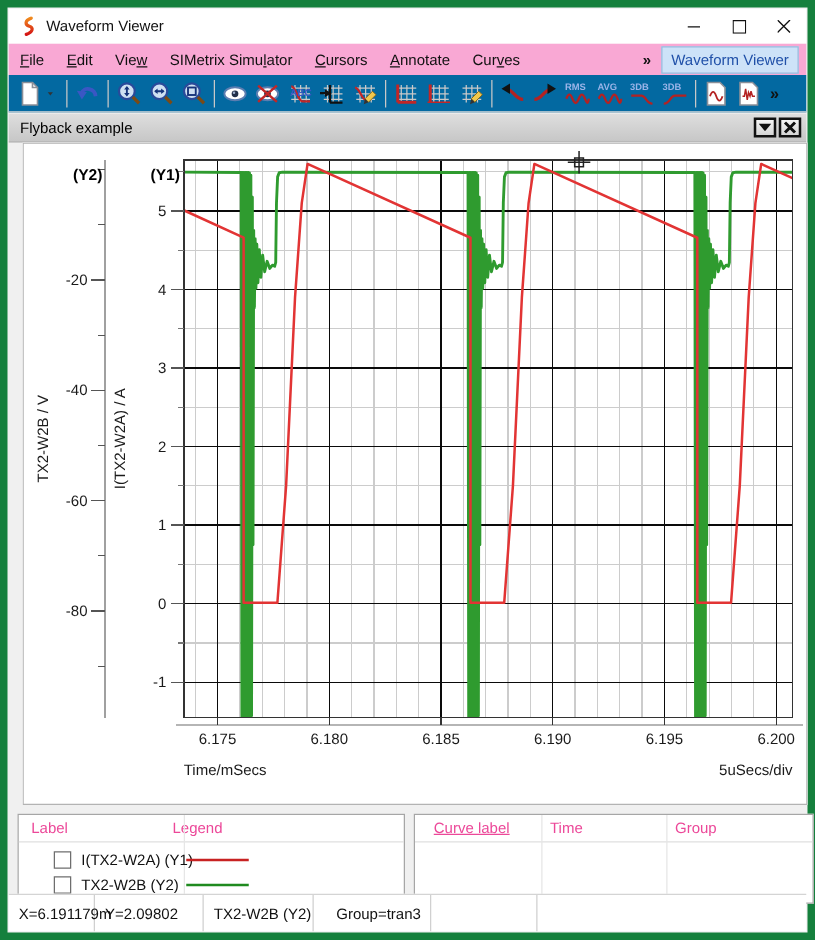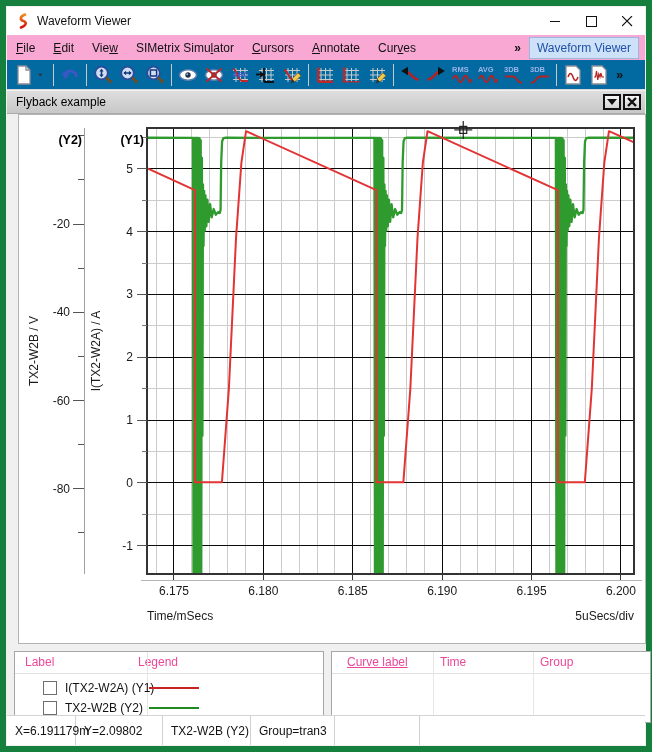--- a/index.html
+++ b/index.html
@@ -418,18 +418,18 @@
       <span class="col-head" style="left:208px;">Group</span>
     </div>
     <div class="col-div" style="left:101px;"></div>
     <div class="col-div" style="left:201px;"></div>
   </div>
 
   <div class="statusbar" id="statusbar">
       <div class="status-cell" style="width: 69px;">X=6.191179m</div>
       <div class="status-cell" style="width: 87px;">Y=2.09802</div>
       <div class="status-cell" style="width: 88px;">TX2-W2B (Y2)</div>
-      <div class="status-cell" style="width: 84px;">Group=tran3</div>
+      <div class="status-cell" style="width: 84px; margin-left: 10px;">Group=tran3</div>
       <div class="status-cell" style="width: 85px;"></div>
       <div class="status-cell" style="width: auto; flex: 1 1 0%; border-right: none;"></div>
     </div>
 
 </div>
 
 </body></html>

